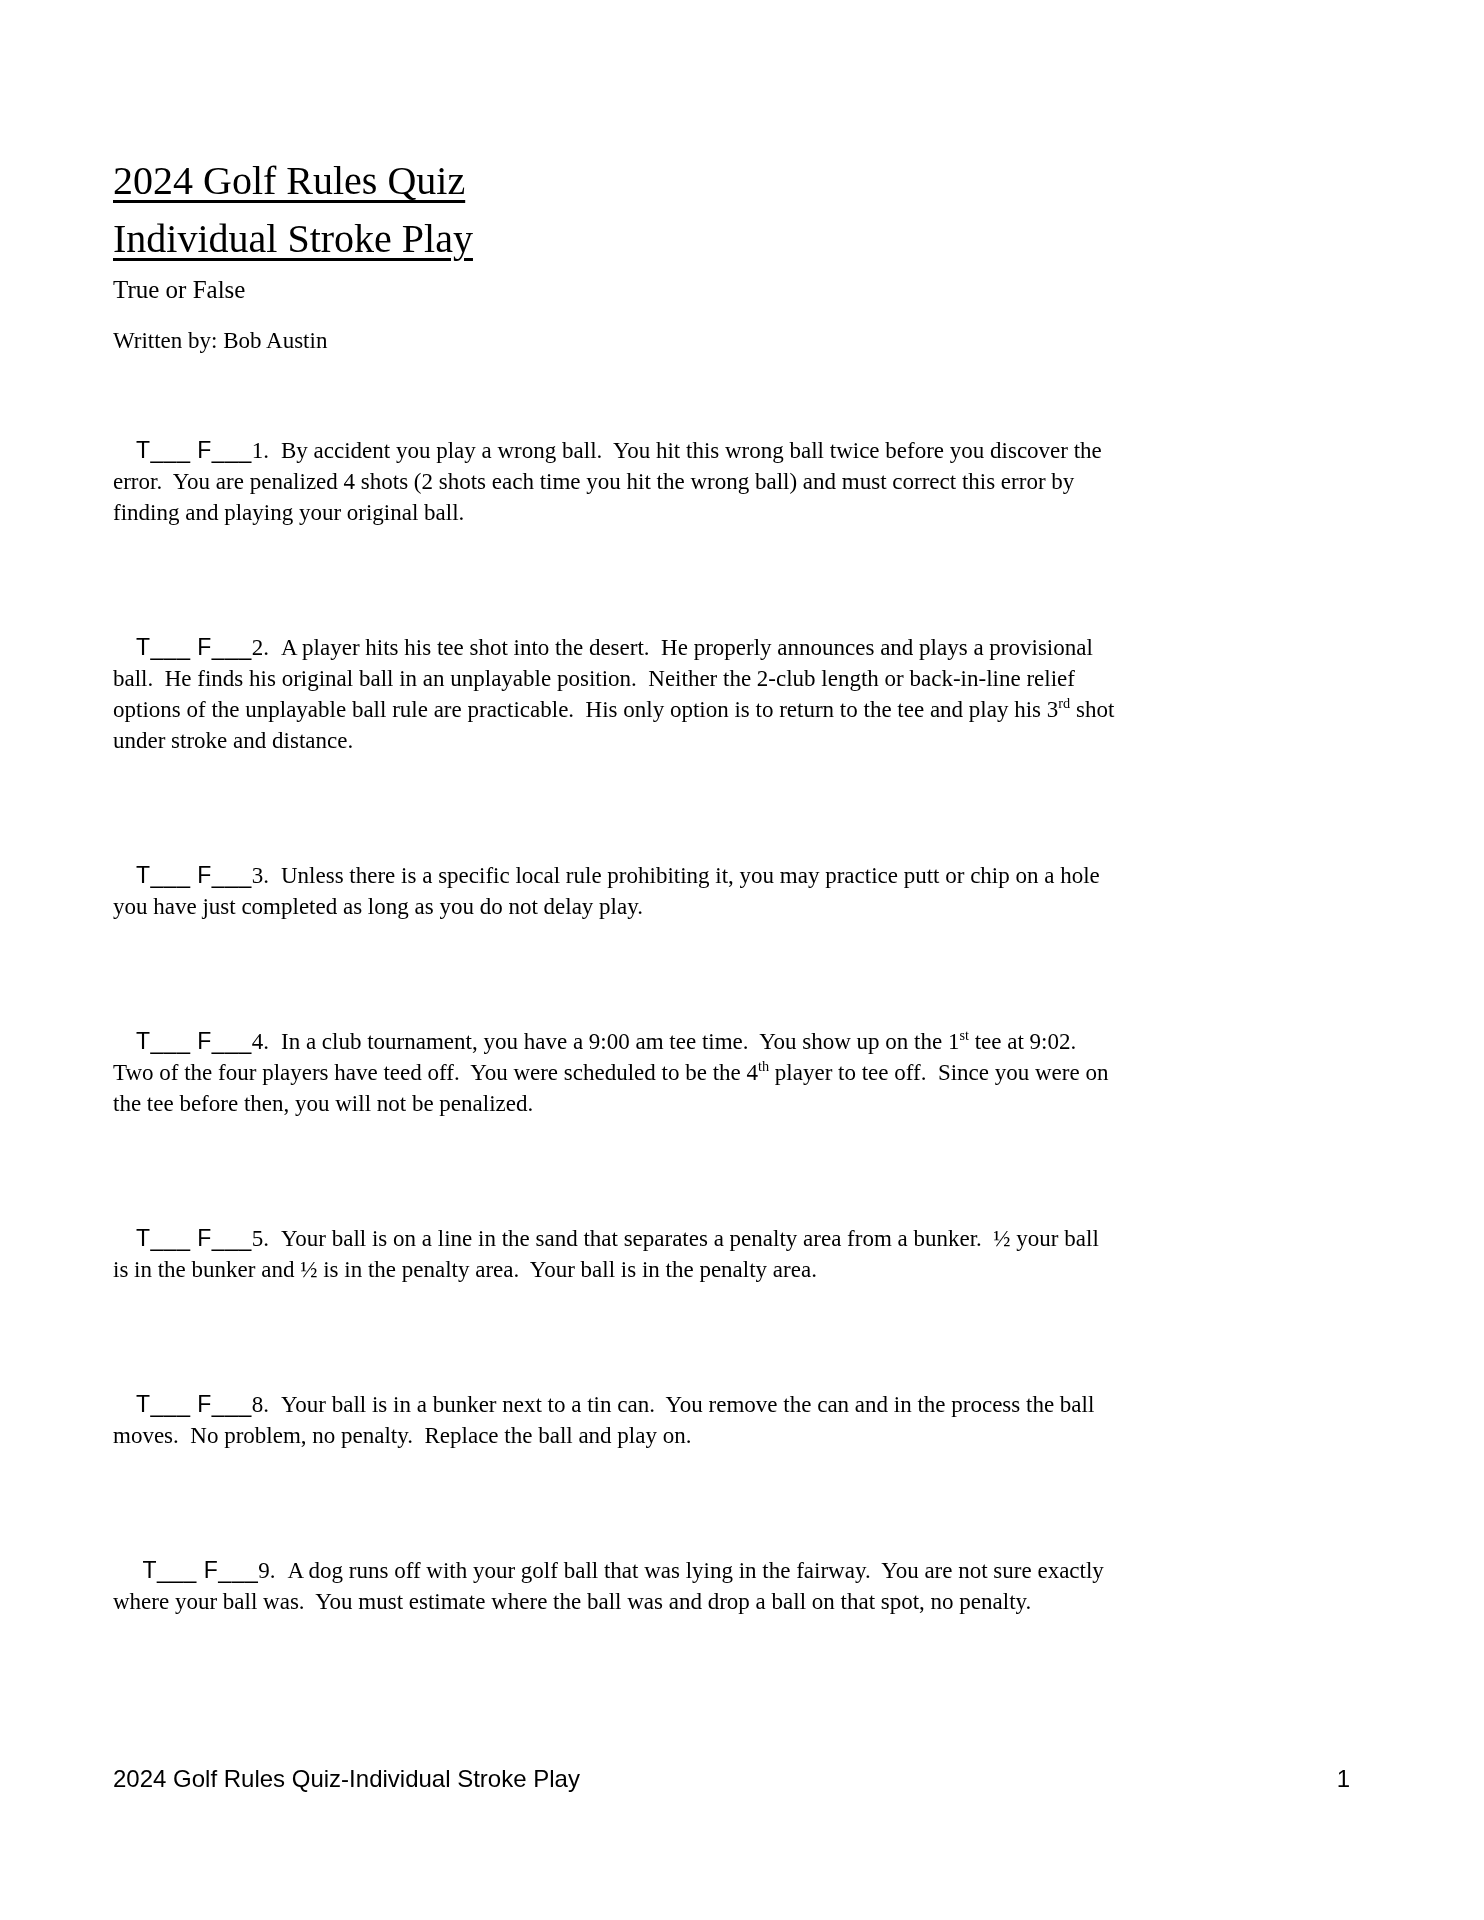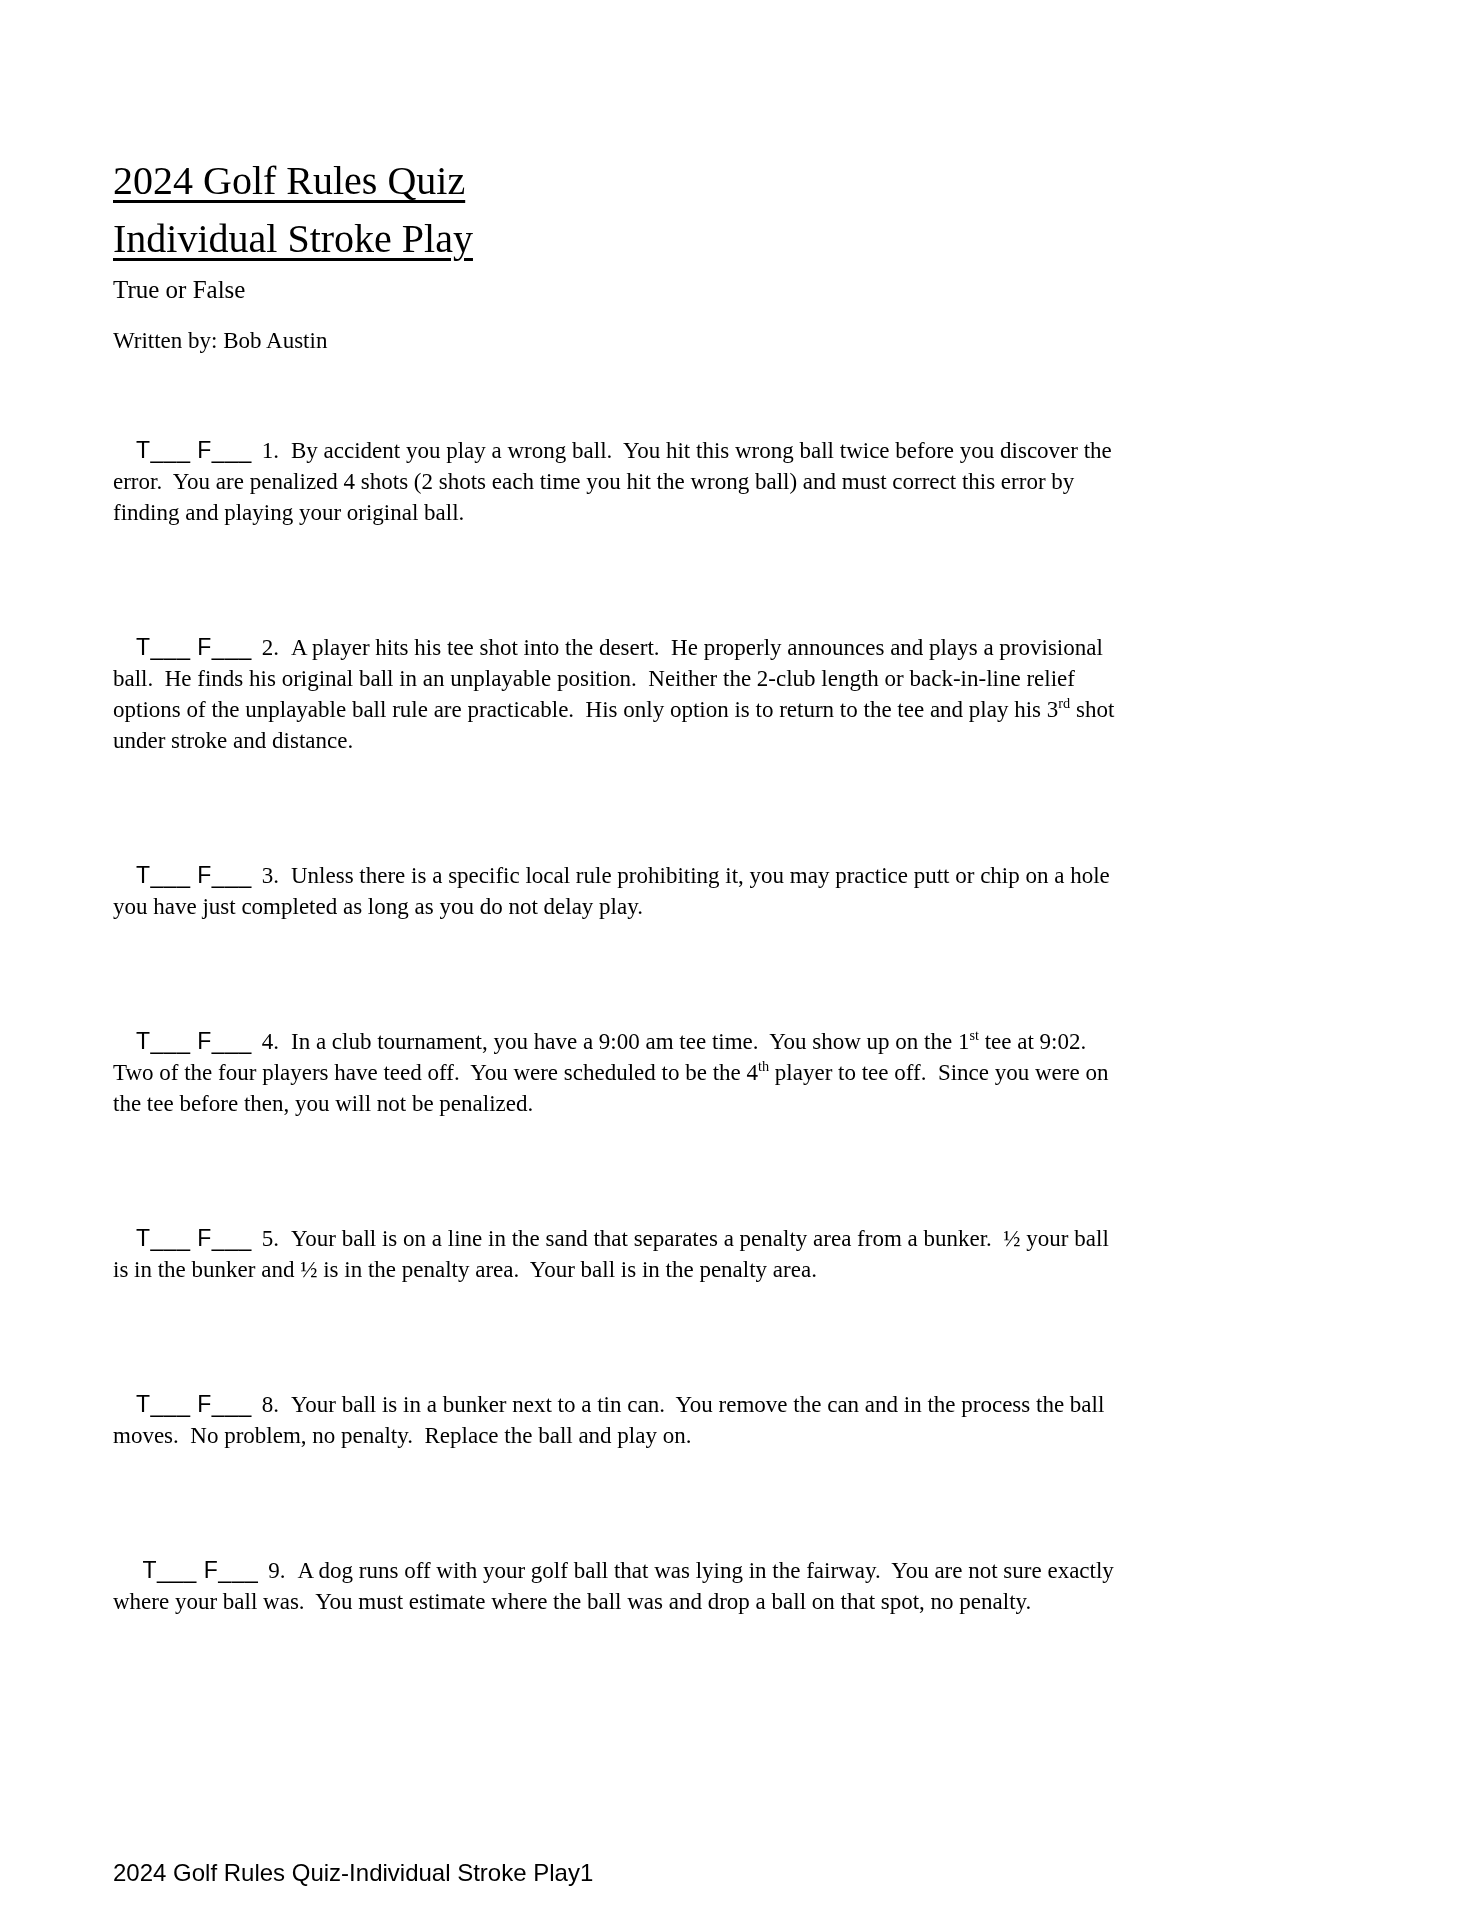--- a/index.html
+++ b/index.html
@@ -46,37 +46,38 @@
     margin-top: 48px;
   }
   .question {
     font-size: 23px;
     line-height: 31px;
     margin: 0 0 42px 0;
     white-space: pre-wrap;
   }
   .tf {
     font-family: "Liberation Sans", "DejaVu Sans", sans-serif;
-    margin-right: 10px;
+    margin-right: 0;
     letter-spacing: 0.5px;
   }
   .qnum {
     margin-right: 12px;
   }
   .qtext sup {
     font-size: 62%;
     line-height: 0;
     vertical-align: super;
   }
   .footer {
     position: absolute;
     left: 113px;
-    top: 1858px;
+    top: 1764px;
     width: 1237px;
     display: flex;
+    justify-content: space-between;
     font-family: "Liberation Sans", "DejaVu Sans", sans-serif;
     font-size: 24px;
     line-height: 30px;
   }
 </style>
 </head>
 <body>
 
 <div class="content">
   <div class="heading">

